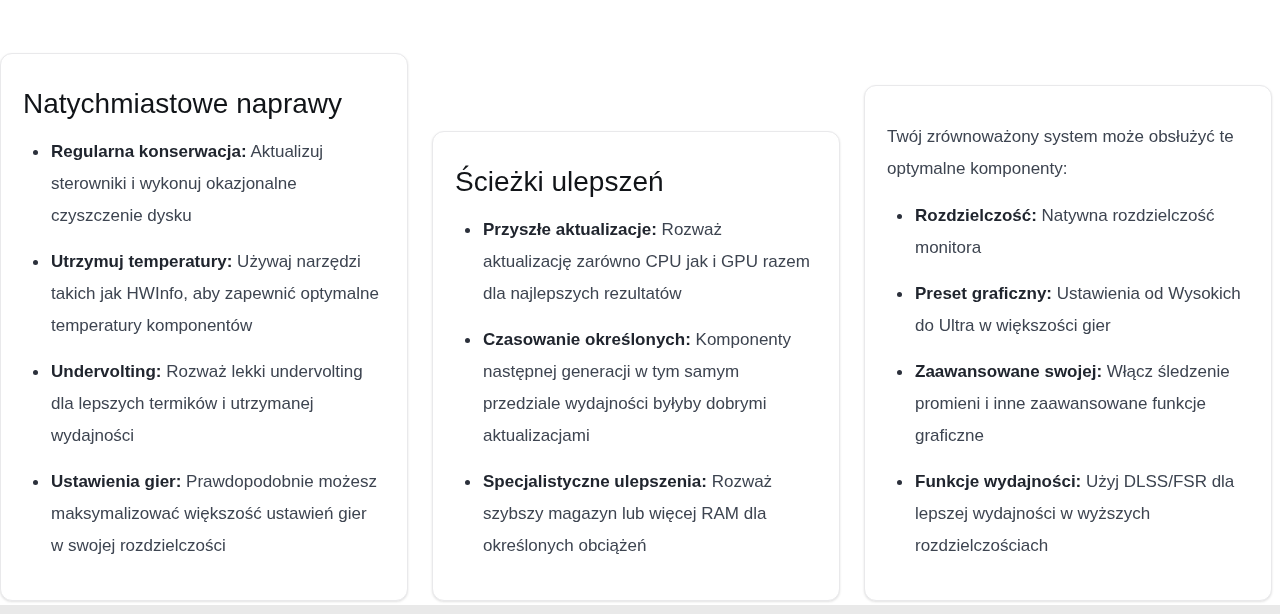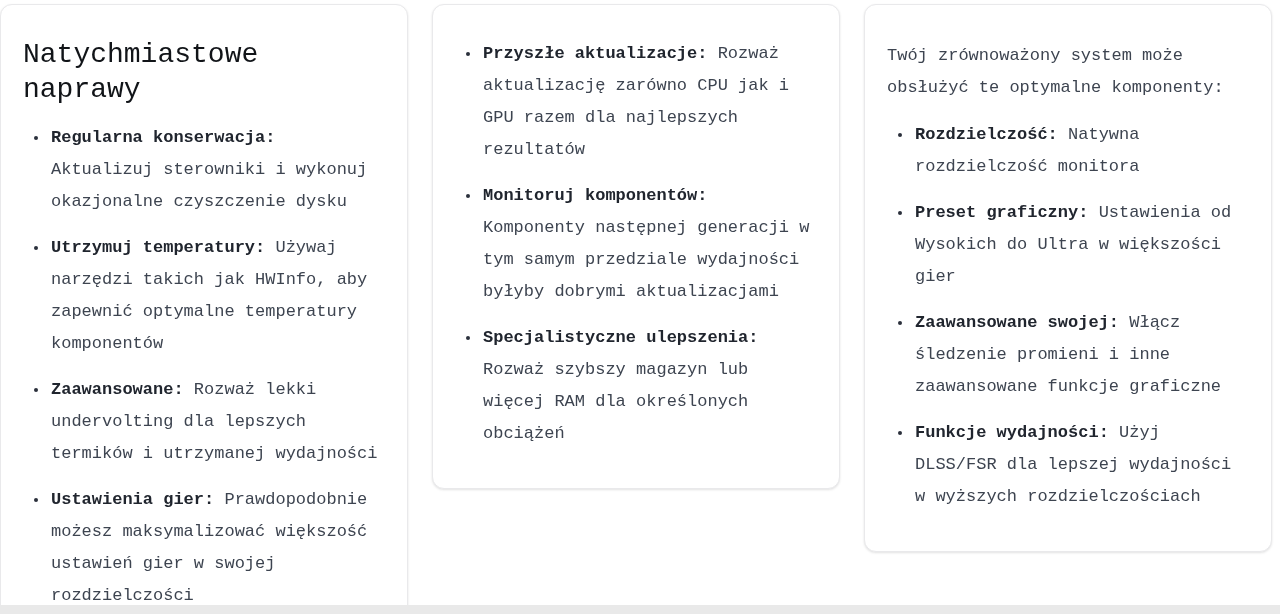--- a/index.html
+++ b/index.html
@@ -10,22 +10,21 @@
     height: 614px;
     overflow: hidden;
     background: #ffffff;
     font-family: "Liberation Sans", sans-serif;
   }
   .cards-container {
     display: flex;
     gap: 24px;
     padding-top: 4px;
     height: 601px;
-    align-items: flex-start;
-    font-family: Liberation Mono, monospace;
+    align-items: flex-end;
   }
   .card {
     width: 408px;
     flex: 0 0 408px;
     background: #ffffff;
     border: 1px solid #e9e9eb;
     border-radius: 12px;
     box-shadow: 0 1px 3px rgba(0,0,0,0.07), 0 1px 2px rgba(0,0,0,0.05);
     padding: 18px 24px 24px 22px;
   }
@@ -76,29 +75,30 @@
 </head>
 <body>
 
 <div class="cards-container">
 
   <section class="card">
     <h2 class="card-title">Natychmiastowe naprawy</h2>
     <ul class="rec-list">
       <li><span class="term">Regularna konserwacja:</span> <span>Aktualizuj sterowniki i wykonuj okazjonalne czyszczenie dysku</span></li>
       <li><span class="term">Utrzymuj temperatury:</span> <span>Używaj narzędzi takich jak HWInfo, aby zapewnić optymalne temperatury komponentów</span></li>
-      <li><span class="term">Zaawansowane:</span> <span>Rozważ lekki undervolting dla lepszych termików i utrzymanej wydajności</span></li>
+      <li><span class="term">Undervolting:</span> <span>Rozważ lekki undervolting dla lepszych termików i utrzymanej wydajności</span></li>
       <li><span class="term">Ustawienia gier:</span> <span>Prawdopodobnie możesz maksymalizować większość ustawień gier w swojej rozdzielczości</span></li>
     </ul>
   </section>
 
   <section class="card">
+    <h2 class="card-title">Ścieżki ulepszeń</h2>
     <ul class="rec-list">
       <li><span class="term">Przyszłe aktualizacje:</span> <span>Rozważ aktualizację zarówno CPU jak i GPU razem dla najlepszych rezultatów</span></li>
-      <li><span class="term">Monitoruj komponentów:</span> <span>Komponenty następnej generacji w tym samym przedziale wydajności byłyby dobrymi aktualizacjami</span></li>
+      <li><span class="term">Czasowanie określonych:</span> <span>Komponenty następnej generacji w tym samym przedziale wydajności byłyby dobrymi aktualizacjami</span></li>
       <li><span class="term">Specjalistyczne ulepszenia:</span> <span>Rozważ szybszy magazyn lub więcej RAM dla określonych obciążeń</span></li>
     </ul>
   </section>
 
   <section class="card">
     <p class="card-intro">Twój zrównoważony system może obsłużyć te optymalne komponenty:</p>
     <ul class="rec-list">
       <li><span class="term">Rozdzielczość:</span> <span>Natywna rozdzielczość monitora</span></li>
       <li><span class="term">Preset graficzny:</span> <span>Ustawienia od Wysokich do Ultra w większości gier</span></li>
       <li><span class="term">Zaawansowane swojej:</span> <span>Włącz śledzenie promieni i inne zaawansowane funkcje graficzne</span></li>

